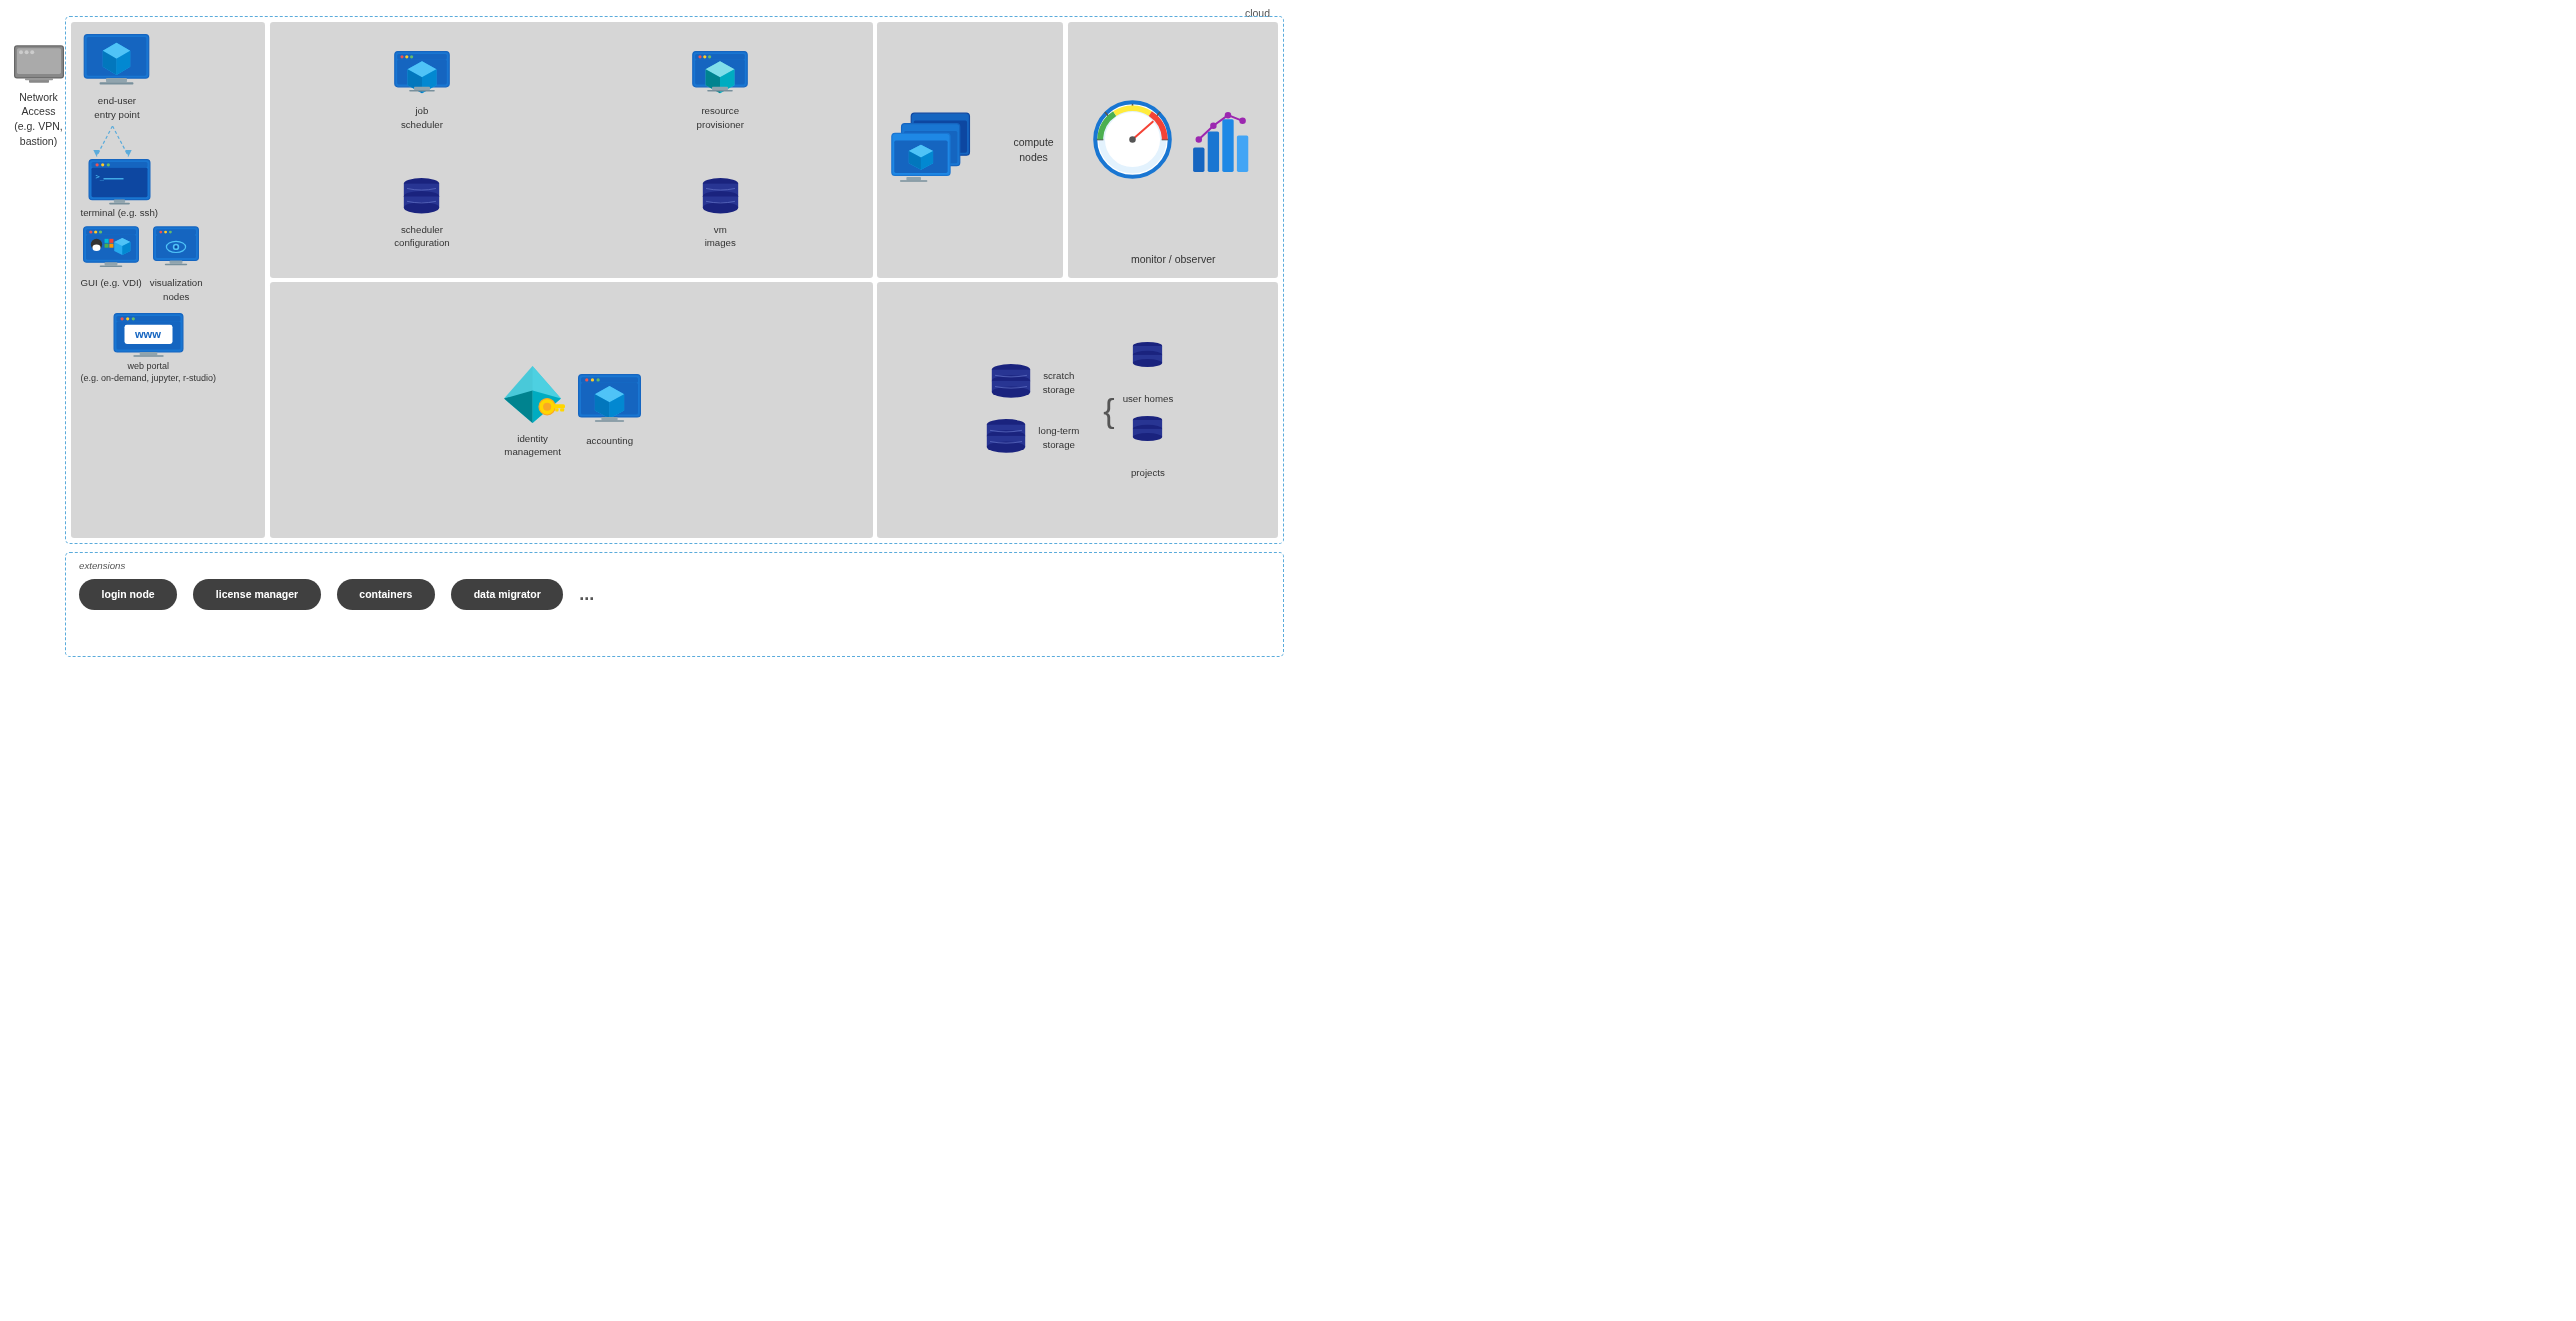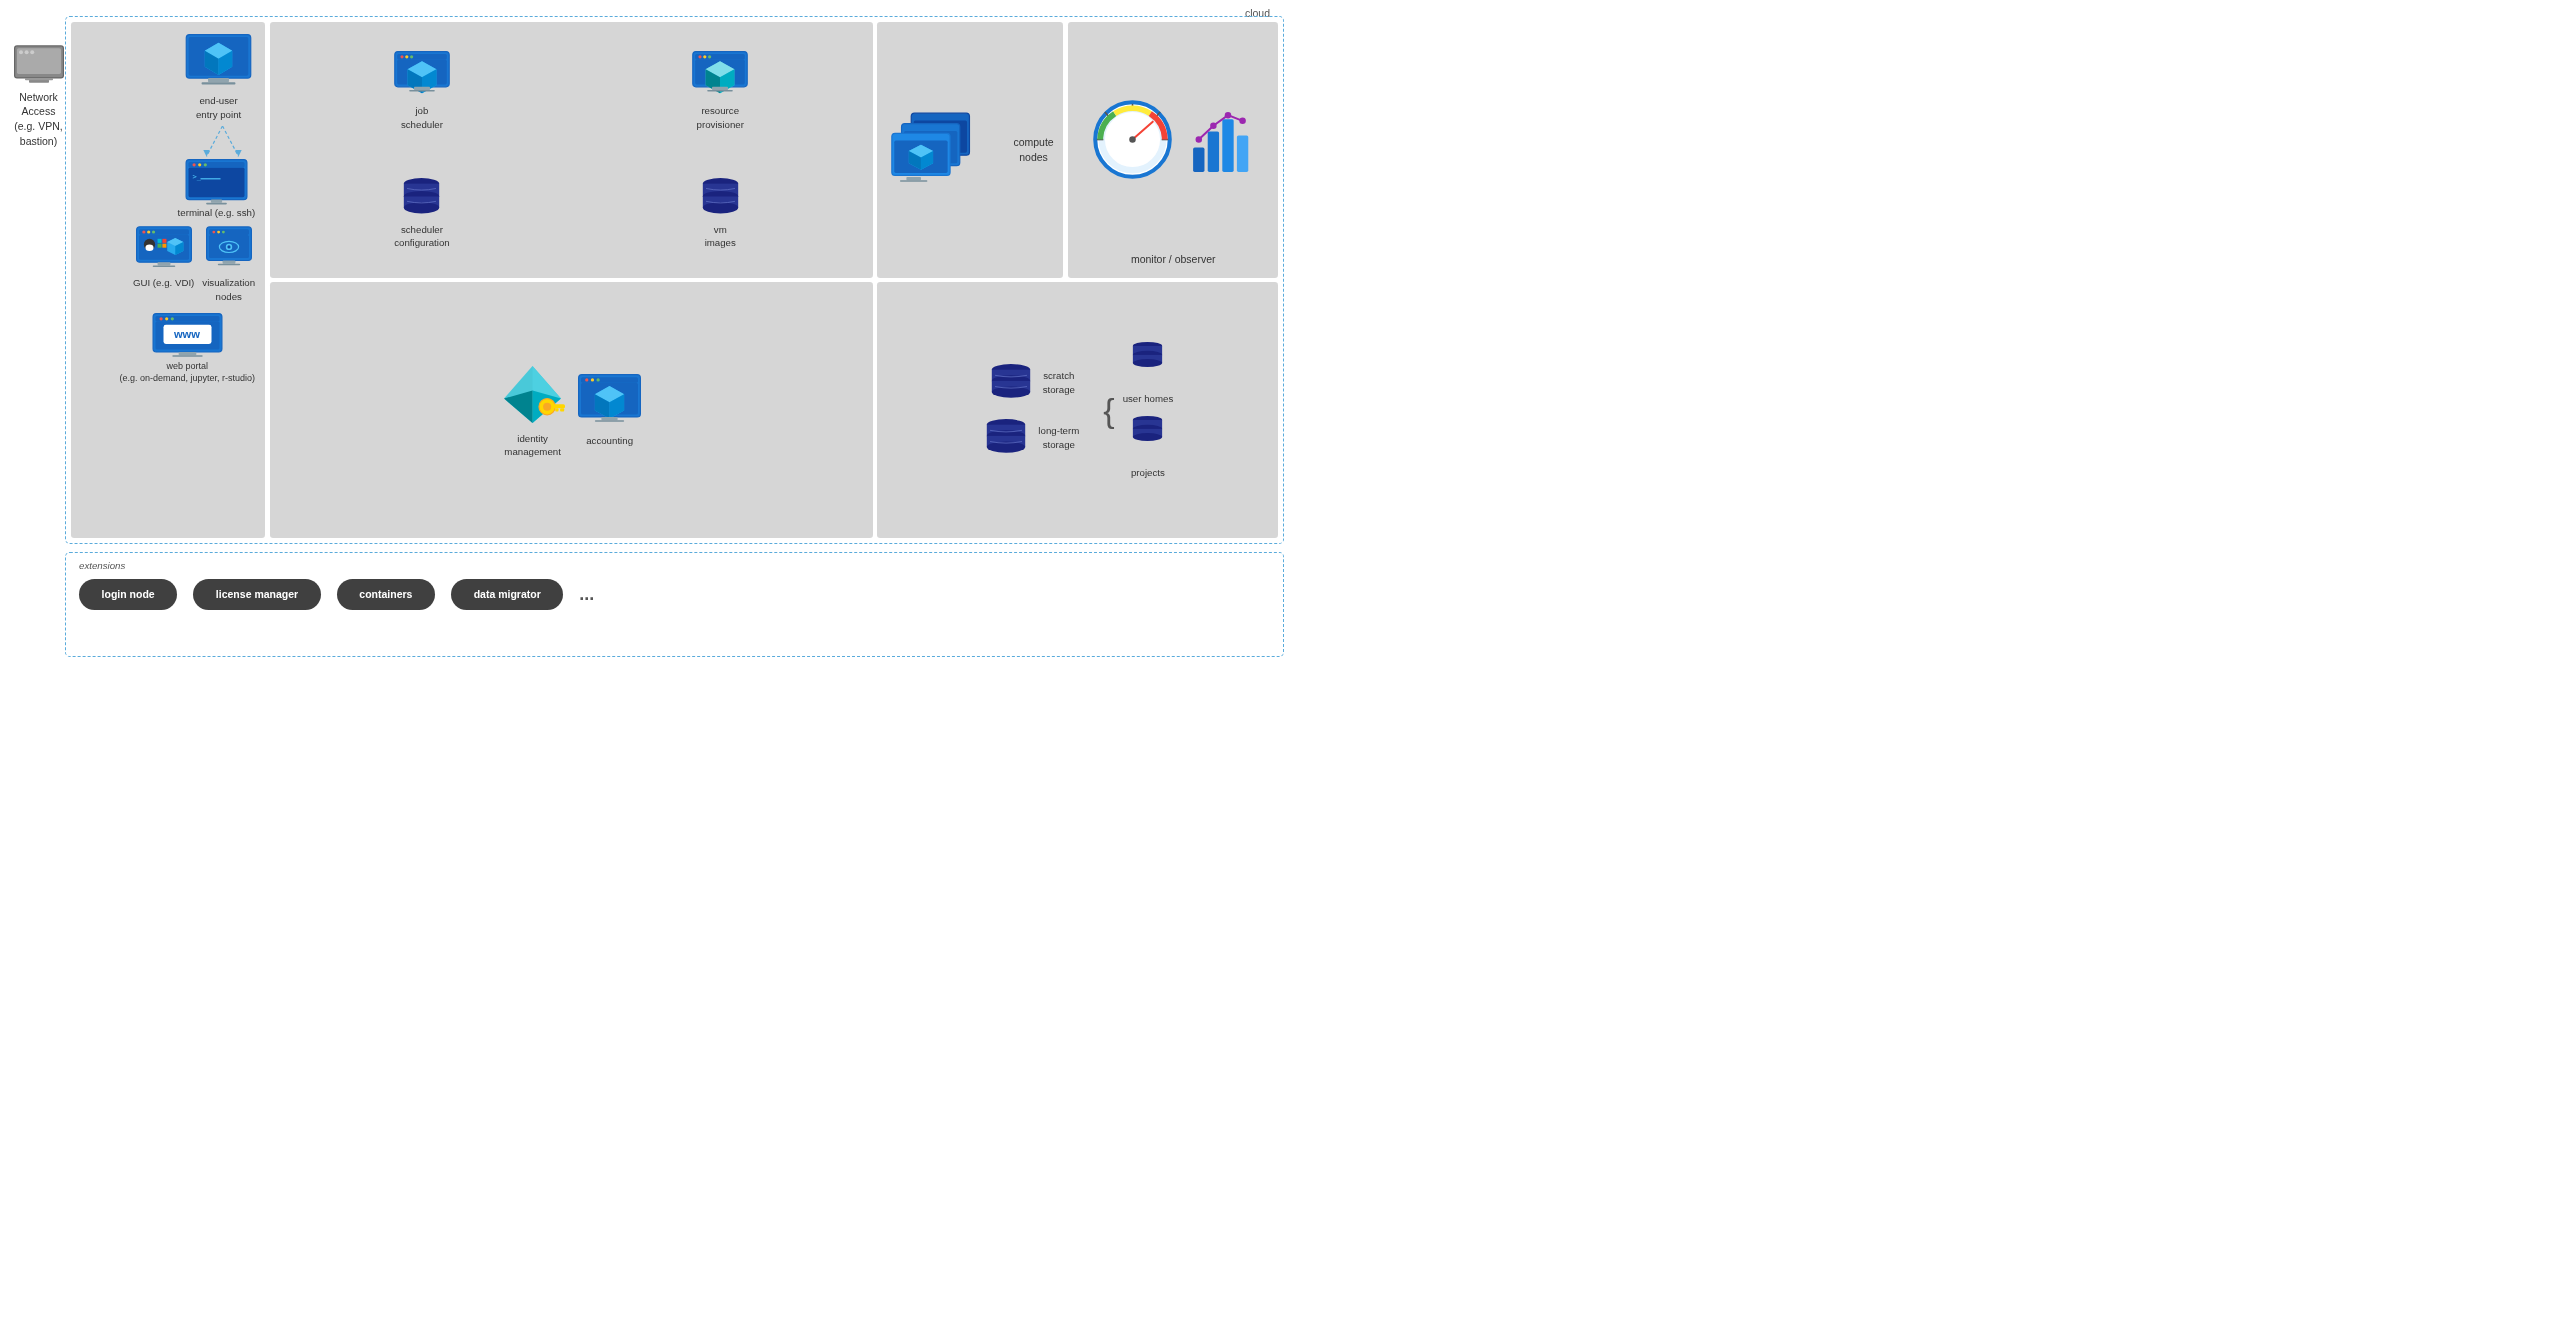--- a/index.html
+++ b/index.html
@@ -130,21 +130,21 @@
       position: relative;
       display: flex;
       flex-direction: column;
       align-items: center;
     }
 
     
     .panel-entry {
       grid-column: 1;
       grid-row: 1 / 3;
-      align-items: flex-end;
+      align-items: flex-start;
     }
 
     
     .panel-scheduler {
       grid-column: 2;
       grid-row: 1;
     }
 
     
     .panel-compute {

